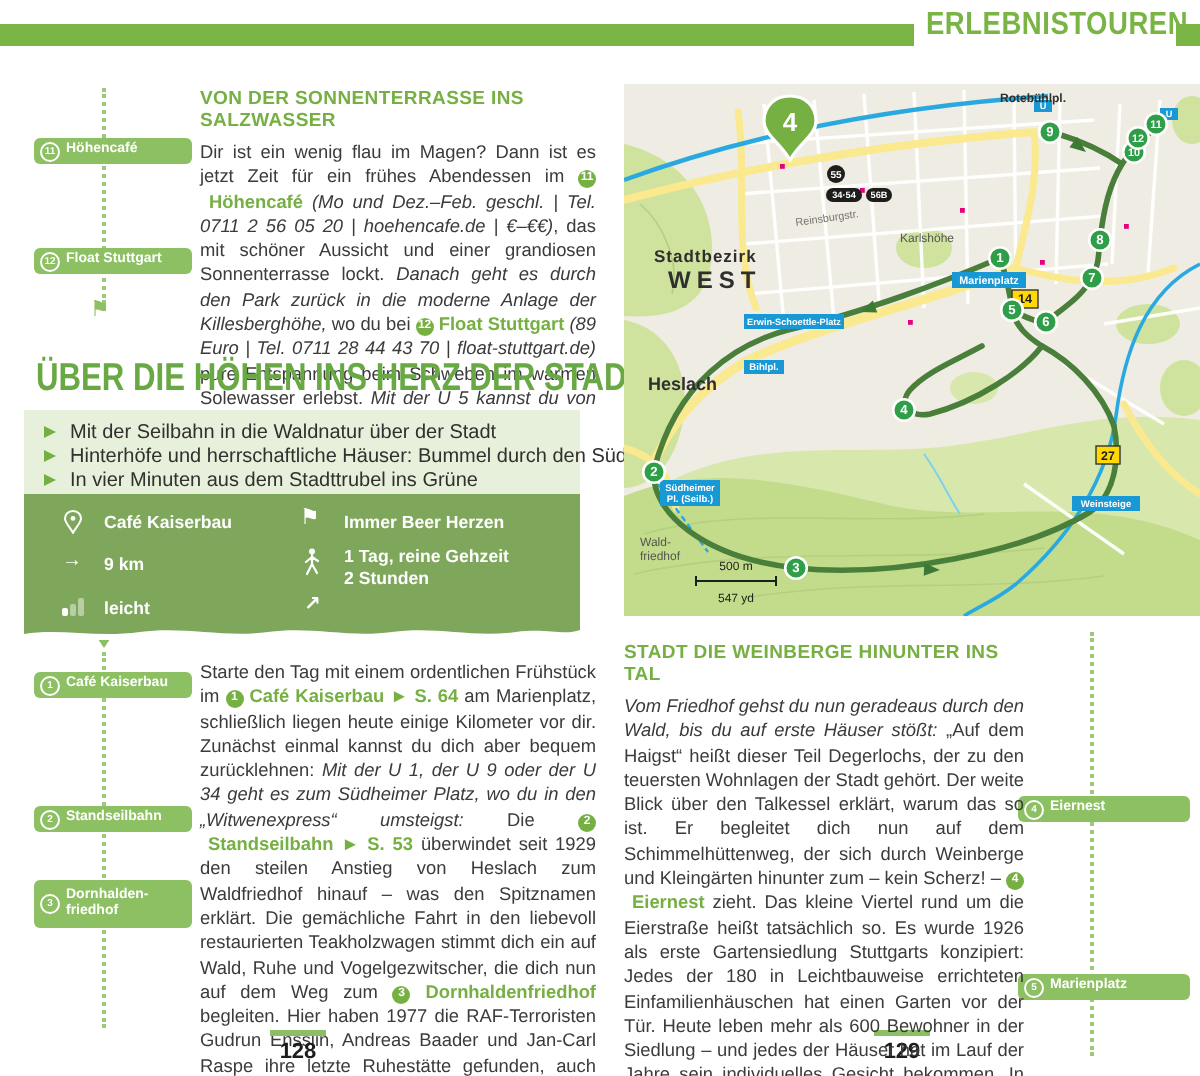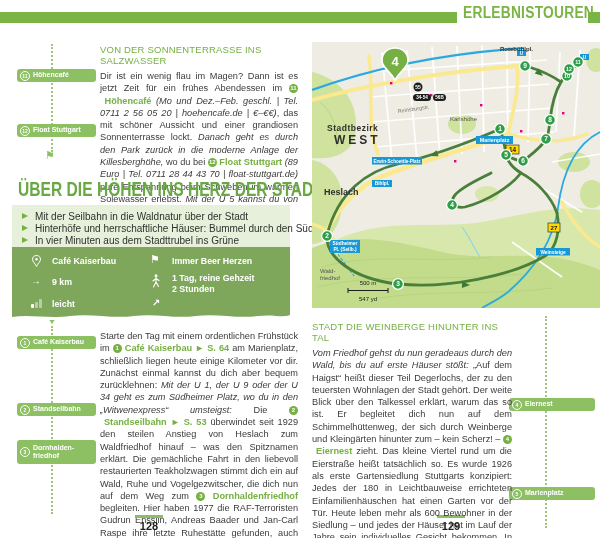--- a/index.html
+++ b/index.html
@@ -20,21 +20,21 @@
             border-top:6px solid #8dc063;}
   .tab{background:#8dc063;border-radius:3px;color:#fff;display:flex;align-items:center;gap:3px;
        padding:0 4px 0 3px;font-size:7px;font-weight:bold;height:13px;box-sizing:border-box;}
   .tab.two{height:24px;align-items:center;}
   .tcirc{width:8px;height:8px;border:1px solid #fff;border-radius:50%;font-size:5px;line-height:8px;
          text-align:center;flex:none;font-weight:bold;}
   .tlbl span{display:block;line-height:8.5px;}
 
   
   .col{width:198px;}
-  .sechead{color:#76b043;font-size:9.5px;font-weight:normal;letter-spacing:.2px;margin:0 0 4px 0;}
+  .sechead{color:#76b043;font-size:9.5px;font-weight:bold;letter-spacing:.2px;margin:0 0 4px 0;}
   .body-p{font-size:9.2px;line-height:12.3px;text-align:justify;color:#3b3b3b;margin:0;}
   .body-p .it{font-style:italic;margin-top:28px;}
   .body-p .lnk{color:#76b043;font-weight:bold;}
   .circ{display:inline-block;min-width:9px;height:9px;padding:0 1px;background:#76b043;color:#fff;
         border-radius:6px;font-size:6px;font-weight:bold;line-height:9.5px;text-align:center;
         vertical-align:1px;box-sizing:border-box;}
 
   
   .tour-head{left:12px;top:176px;width:286px;height:26px;display:flex;align-items:center;gap:6px;}
   .tour-title{color:#69a944;font-size:19.5px;font-weight:bold;white-space:nowrap;

